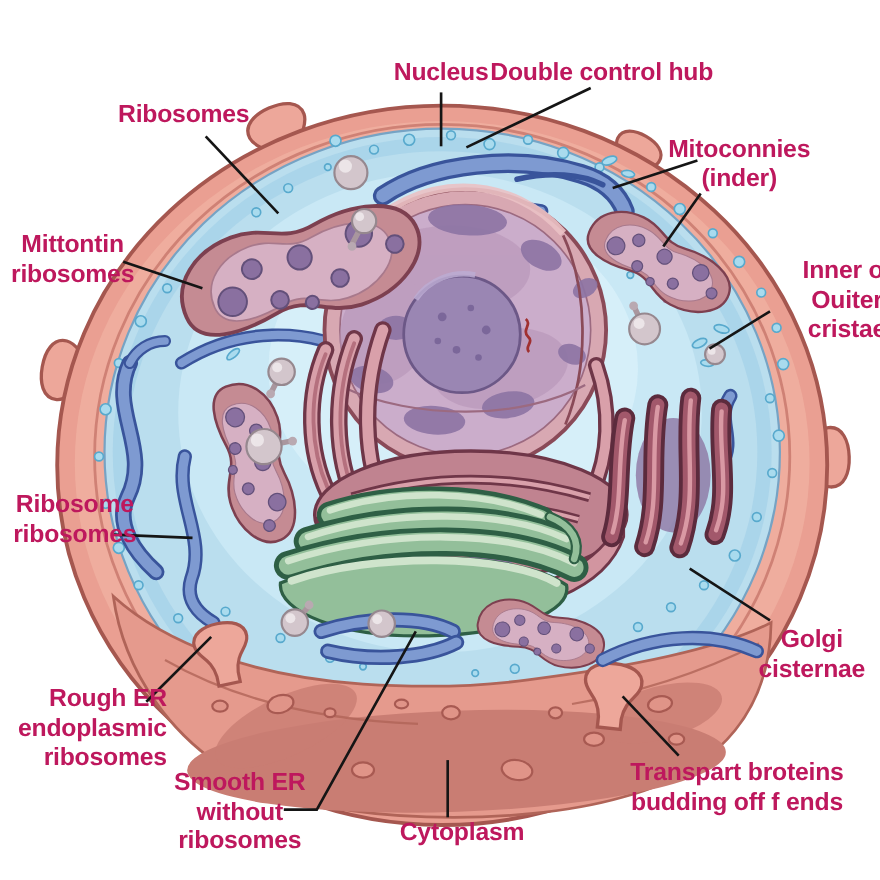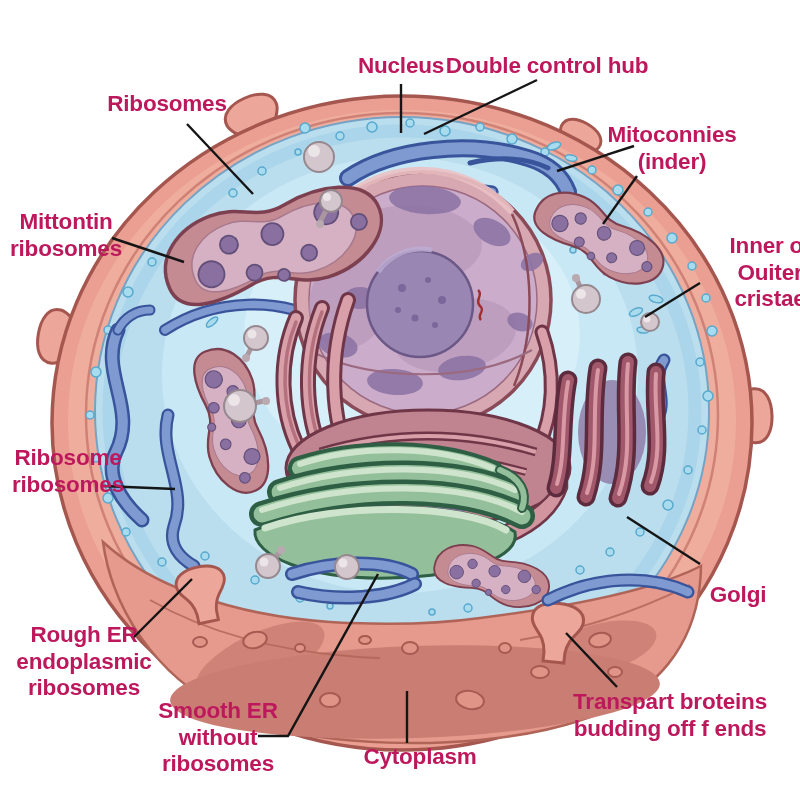--- a/index.html
+++ b/index.html
@@ -350,22 +350,23 @@
   <span>Inner of</span>
   <span>Ouiter</span>
   <span>cristae</span>
 </div>
 <div class="label" style="left:68px;top:472px;">
   <span>Ribosome</span>
   <span>ribosomes</span>
 </div>
 <div class="label" style="left:738px;top:595px;">
   <span>Golgi</span>
-</div>
-<div class="label" style="left:84px;top:662px;">
+  <span>cisternae</span>
+</div>
+<div class="label" style="left:84px;top:662px;text-align:right;">
   <span>Rough ER</span>
   <span>endoplasmic</span>
   <span>ribosomes</span>
 </div>
 <div class="label" style="left:218px;top:738px;">
   <span>Smooth ER</span>
   <span>without</span>
   <span>ribosomes</span>
 </div>
 <div class="label" style="left:420px;top:757px;">

